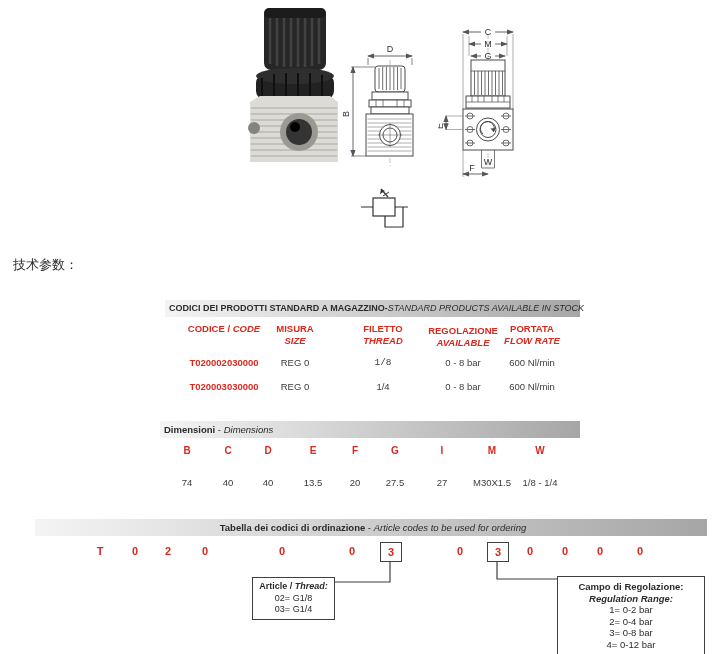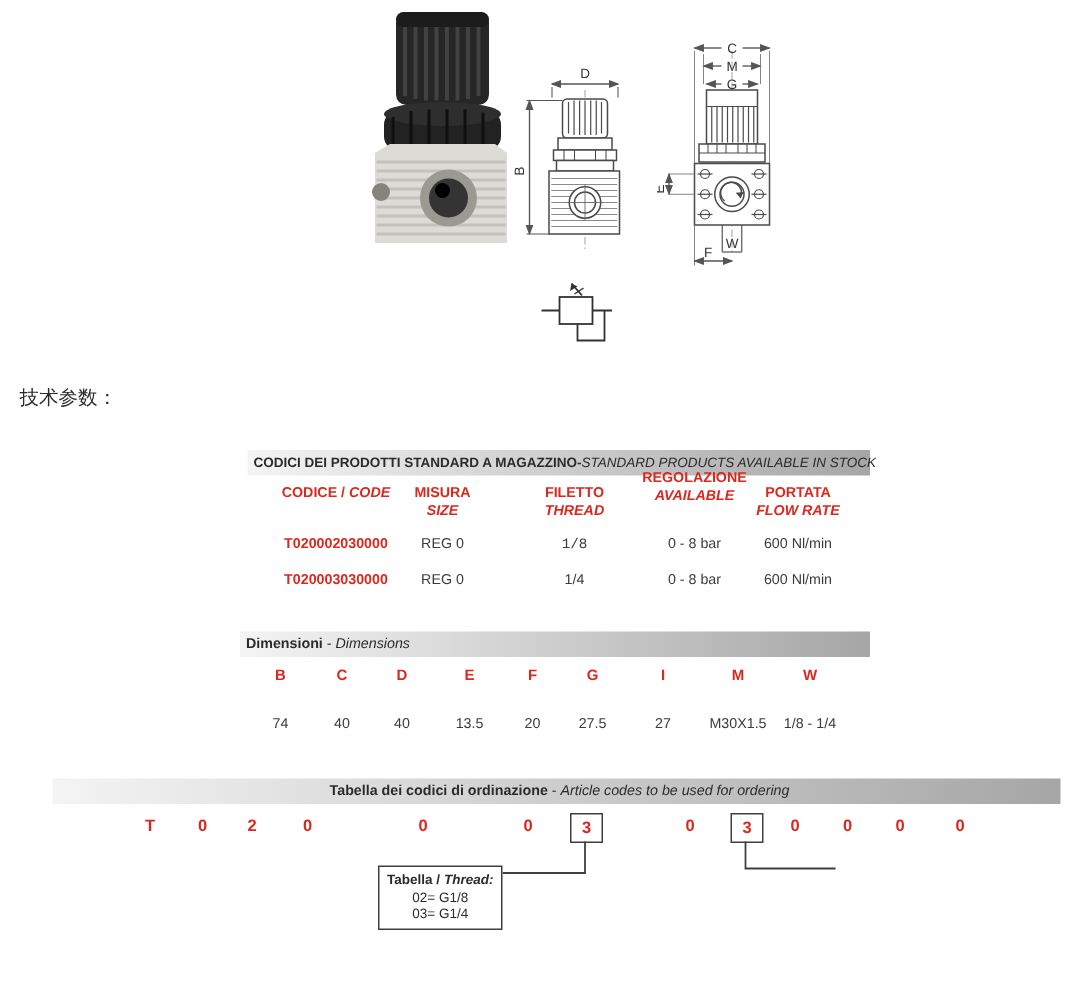--- a/index.html
+++ b/index.html
@@ -229,21 +229,21 @@
     <span>CODICE /</span> <span class="it">CODE</span>
   </div>
   <div class="hcell red col-size" style="top:323px;">
     <div>MISURA</div>
       <div class="it">SIZE</div>
   </div>
   <div class="hcell red col-thread" style="top:323px;">
     <div>FILETTO</div>
       <div class="it">THREAD</div>
   </div>
-  <div class="hcell red col-reg" style="top:313px;text-align:center;">
+  <div class="hcell red col-reg" style="top:325px;text-align:center;">
     <div>REGOLAZIONE</div>
       <div class="it">AVAILABLE</div>
   </div>
   <div class="hcell red col-flow" style="top:323px;">
     <div>PORTATA</div>
       <div class="it">FLOW RATE</div>
   </div>
 
   <div>
     <div class="rcell red b col-code" style="top:357px;">T020002030000</div>
@@ -319,20 +319,28 @@
   <span class="cc" style="left:590px">0</span>
   <span class="cc" style="left:630px">0</span>
 
   <svg class="abs" style="left:0;top:540px;z-index:1;" width="717" height="60" viewBox="0 0 717 60">
     <polyline points="390,21 390,42 335,42" fill="none" stroke="#3f3f3f" stroke-width="1.2"></polyline>
     <polyline points="497,21 497,39 557,39" fill="none" stroke="#3f3f3f" stroke-width="1.2"></polyline>
   </svg>
 
   <div class="callout" style="left:252px;top:577px;width:83px;padding:3px 2px;">
     <div>
-      <span class="b">Tabella /</span> <span class="b it">Thread:</span>
+      <span class="b">Article /</span> <span class="b it">Thread:</span>
     </div>
     <div>02= G1/8</div>
     <div>03= G1/4</div>
   </div>
 
+  <div class="callout" style="left:557px;top:576px;width:148px;padding:4px 2px;font-size:9.5px;">
+    <div class="b">Campo di Regolazione:</div>
+    <div class="b it">Regulation Range:</div>
+    <div>1= 0-2 bar</div>
+    <div>2= 0-4 bar</div>
+    <div>3= 0-8 bar</div>
+    <div>4= 0-12 bar</div>
+  </div>
 
 </div>
 
 </body></html>

